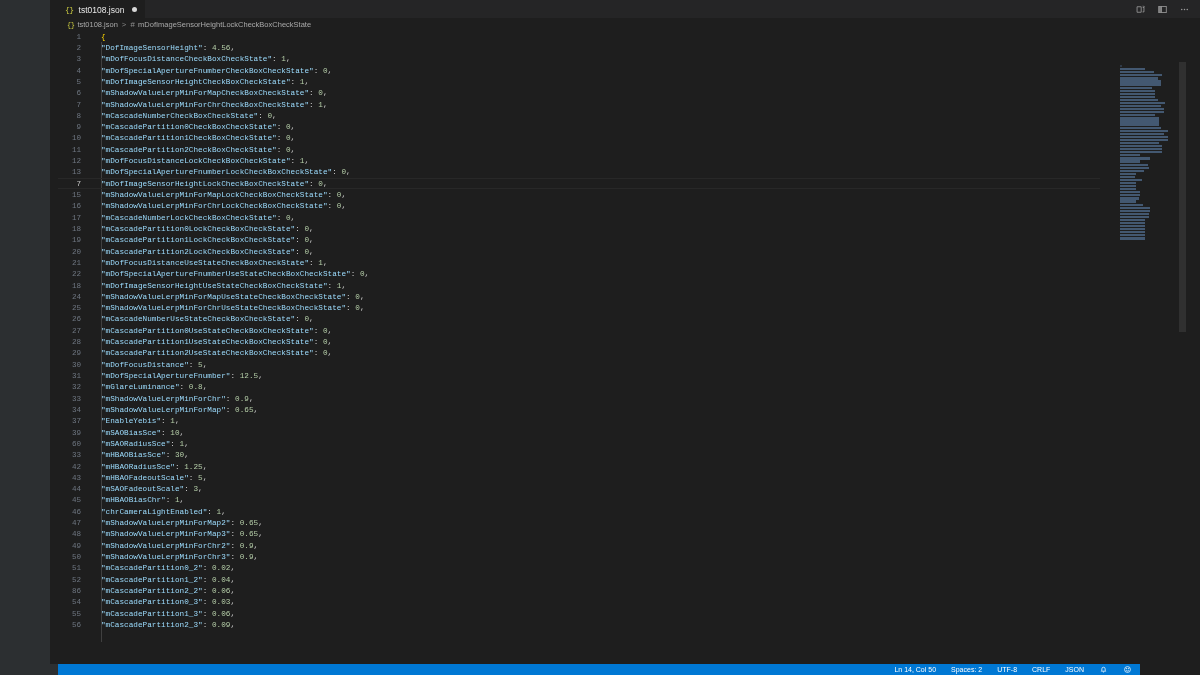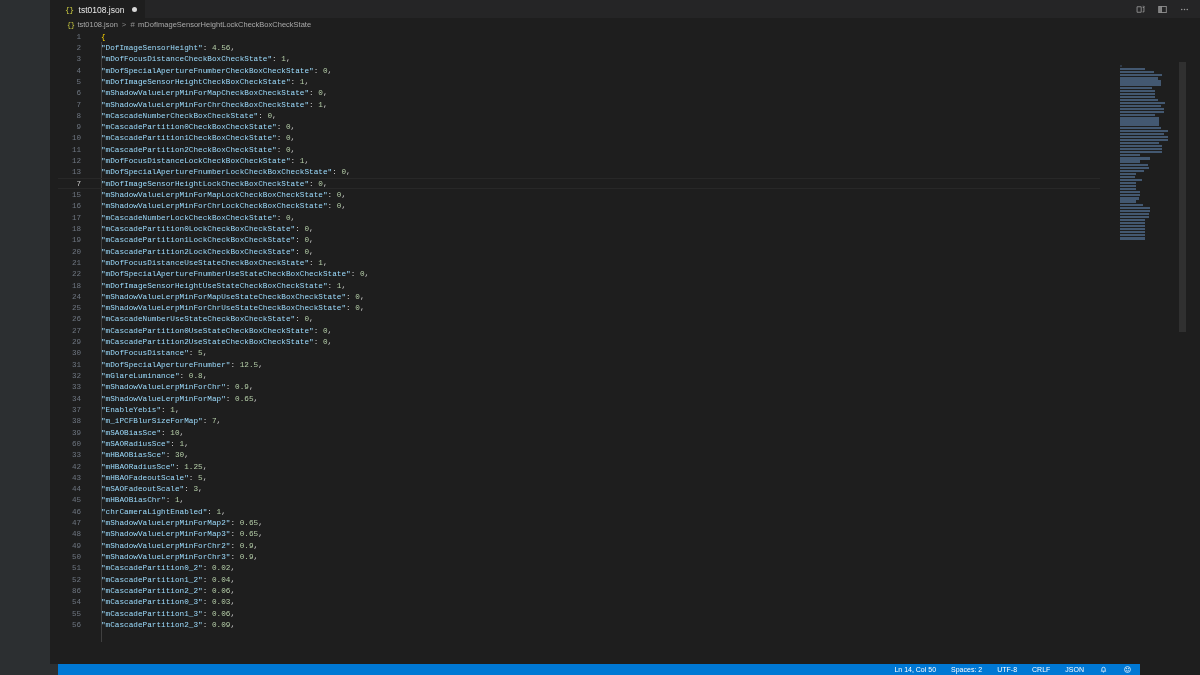--- a/index.html
+++ b/index.html
@@ -250,20 +250,25 @@
           <span class="ln">26</span>
           <span class="code"><span class="k">"mCascadeNumberUseStateCheckBoxCheckState"</span><span class="p">: </span><span class="n">0</span><span class="p">,</span></span>
           <span class="indent"></span>
         </div>
         <div class="line">
           <span class="ln">27</span>
           <span class="code"><span class="k">"mCascadePartition0UseStateCheckBoxCheckState"</span><span class="p">: </span><span class="n">0</span><span class="p">,</span></span>
           <span class="indent"></span>
         </div>
         <div class="line">
+          <span class="ln">28</span>
+          <span class="code"><span class="k">"mCascadePartition1UseStateCheckBoxCheckState"</span><span class="p">: </span><span class="n">0</span><span class="p">,</span></span>
+          <span class="indent"></span>
+        </div>
+        <div class="line">
           <span class="ln">29</span>
           <span class="code"><span class="k">"mCascadePartition2UseStateCheckBoxCheckState"</span><span class="p">: </span><span class="n">0</span><span class="p">,</span></span>
           <span class="indent"></span>
         </div>
         <div class="line">
           <span class="ln">30</span>
           <span class="code"><span class="k">"mDofFocusDistance"</span><span class="p">: </span><span class="n">5</span><span class="p">,</span></span>
           <span class="indent"></span>
         </div>
         <div class="line">
@@ -282,25 +287,20 @@
           <span class="indent"></span>
         </div>
         <div class="line">
           <span class="ln">34</span>
           <span class="code"><span class="k">"mShadowValueLerpMinForMap"</span><span class="p">: </span><span class="n">0.65</span><span class="p">,</span></span>
           <span class="indent"></span>
         </div>
         <div class="line">
           <span class="ln">37</span>
           <span class="code"><span class="k">"EnableYebis"</span><span class="p">: </span><span class="n">1</span><span class="p">,</span></span>
-          <span class="indent"></span>
-        </div>
-        <div class="line">
-          <span class="ln">38</span>
-          <span class="code"><span class="k">"m_iPCFBlurSizeForMap"</span><span class="p">: </span><span class="n">7</span><span class="p">,</span></span>
           <span class="indent"></span>
         </div>
         <div class="line">
           <span class="ln">39</span>
           <span class="code"><span class="k">"mSAOBiasSce"</span><span class="p">: </span><span class="n">10</span><span class="p">,</span></span>
           <span class="indent"></span>
         </div>
         <div class="line">
           <span class="ln">60</span>
           <span class="code"><span class="k">"mSAORadiusSce"</span><span class="p">: </span><span class="n">1</span><span class="p">,</span></span>

